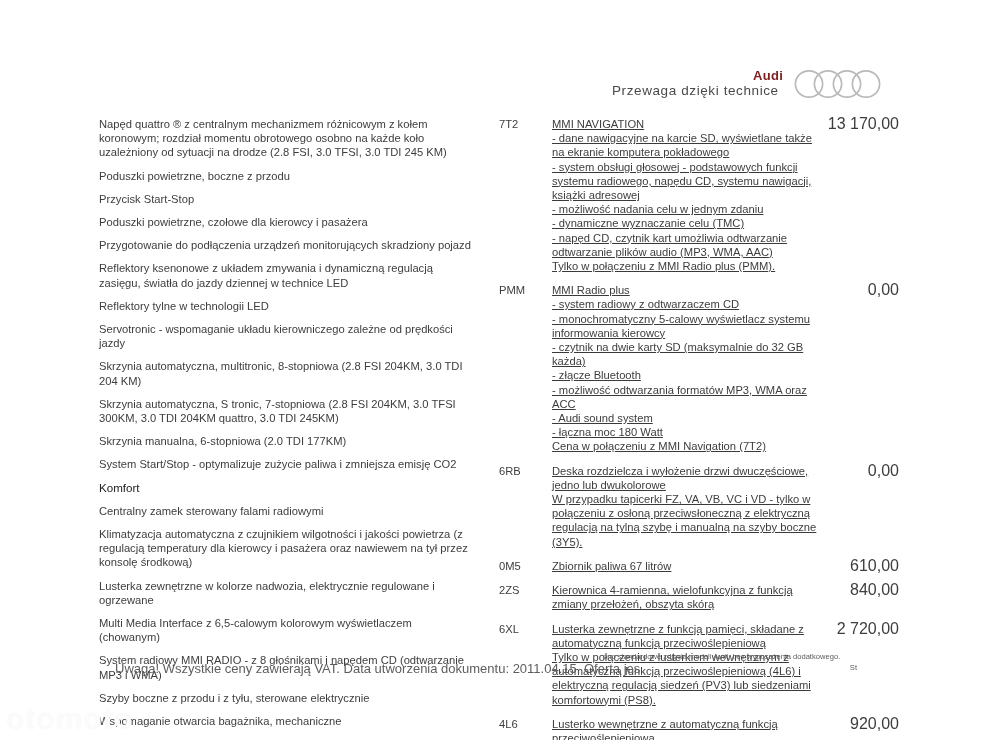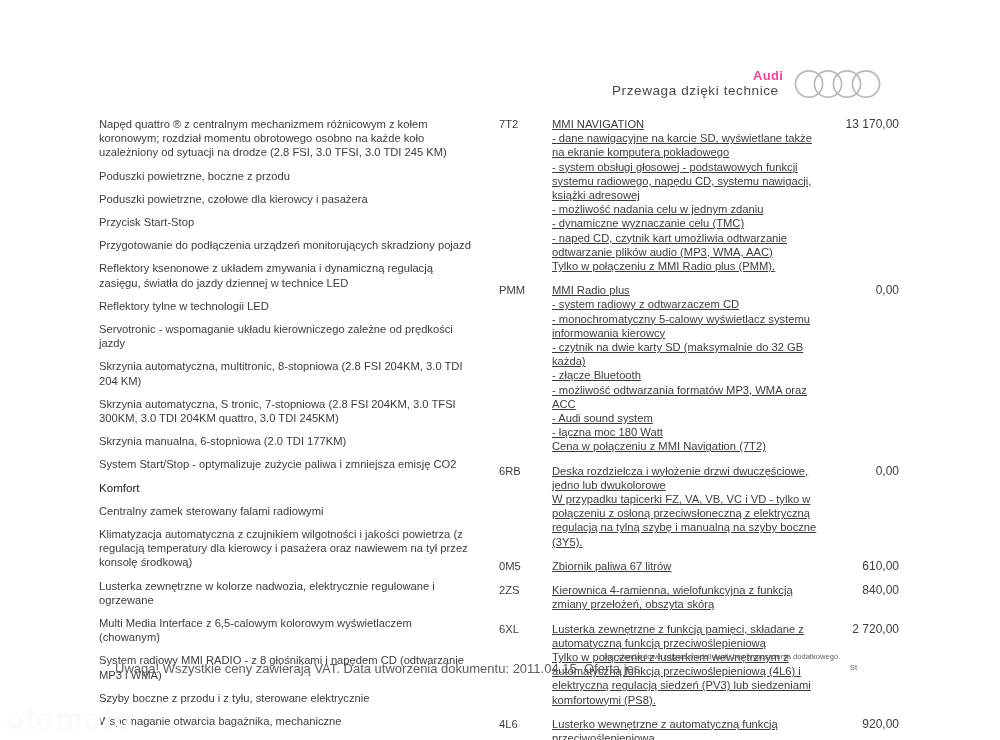--- a/index.html
+++ b/index.html
@@ -37,21 +37,21 @@
     color: #4a4a4a;
     white-space: nowrap;
   }
   #brand-word {
     position: absolute;
     left: 141px;
     top: 2px;
     font-size: 13px;
     font-weight: bold;
     letter-spacing: 0.3px;
-    color: #ec4899;
+    color: #7f1d1d;
     white-space: nowrap;
   }
   #brand-rings {
     position: absolute;
     left: 182px;
     top: 3px;
   }
 
   
   #col-left {
@@ -105,21 +105,21 @@
     color: #3d3d3d;
   }
   .opt-title { display: block; }
   .opt-lines { display: block; white-space: pre-line; }
   .opt-price {
     position: absolute;
     right: 0;
     top: 0;
     width: 74px;
     text-align: right;
-    font-size: 12px;
+    font-size: 16px;
     line-height: 14.2px;
     color: #3d3d3d;
   }
 
   
   #footer {
     position: absolute;
     left: 99px;
     top: 652px;
     width: 800px;
@@ -183,22 +183,22 @@
           <ellipse cx="53" cy="15" rx="13.6" ry="13.2"></ellipse>
           <ellipse cx="72" cy="15" rx="13.6" ry="13.2"></ellipse>
         </g>
       </svg>
     </div>
   </div>
 
   <div id="col-left">
       <div class="feat">Napęd quattro ® z centralnym mechanizmem różnicowym z kołem koronowym; rozdział momentu obrotowego osobno na każde koło uzależniony od sytuacji na drodze (2.8 FSI, 3.0 TFSI, 3.0 TDI 245 KM)</div>
       <div class="feat">Poduszki powietrzne, boczne z przodu</div>
+      <div class="feat">Przycisk Start-Stop</div>
       <div class="feat">Poduszki powietrzne, czołowe dla kierowcy i pasażera</div>
-      <div class="feat">Przycisk Start-Stop</div>
       <div class="feat">Przygotowanie do podłączenia urządzeń monitorujących skradziony pojazd</div>
       <div class="feat">Reflektory ksenonowe z układem zmywania i dynamiczną regulacją zasięgu, światła do jazdy dziennej w technice LED</div>
       <div class="feat">Reflektory tylne w technologii LED</div>
       <div class="feat">Servotronic - wspomaganie układu kierowniczego zależne od prędkości jazdy</div>
       <div class="feat">Skrzynia automatyczna, multitronic, 8-stopniowa (2.8 FSI 204KM, 3.0 TDI 204 KM)</div>
       <div class="feat">Skrzynia automatyczna, S tronic, 7-stopniowa (2.8 FSI 204KM, 3.0 TFSI 300KM, 3.0 TDI 204KM quattro, 3.0 TDI 245KM)</div>
       <div class="feat">Skrzynia manualna, 6-stopniowa (2.0 TDI 177KM)</div>
       <div class="feat">System Start/Stop - optymalizuje zużycie paliwa i zmniejsza emisję CO2</div>
       <div class="feat hdr">Komfort</div>
       <div class="feat">Centralny zamek sterowany falami radiowymi</div>

